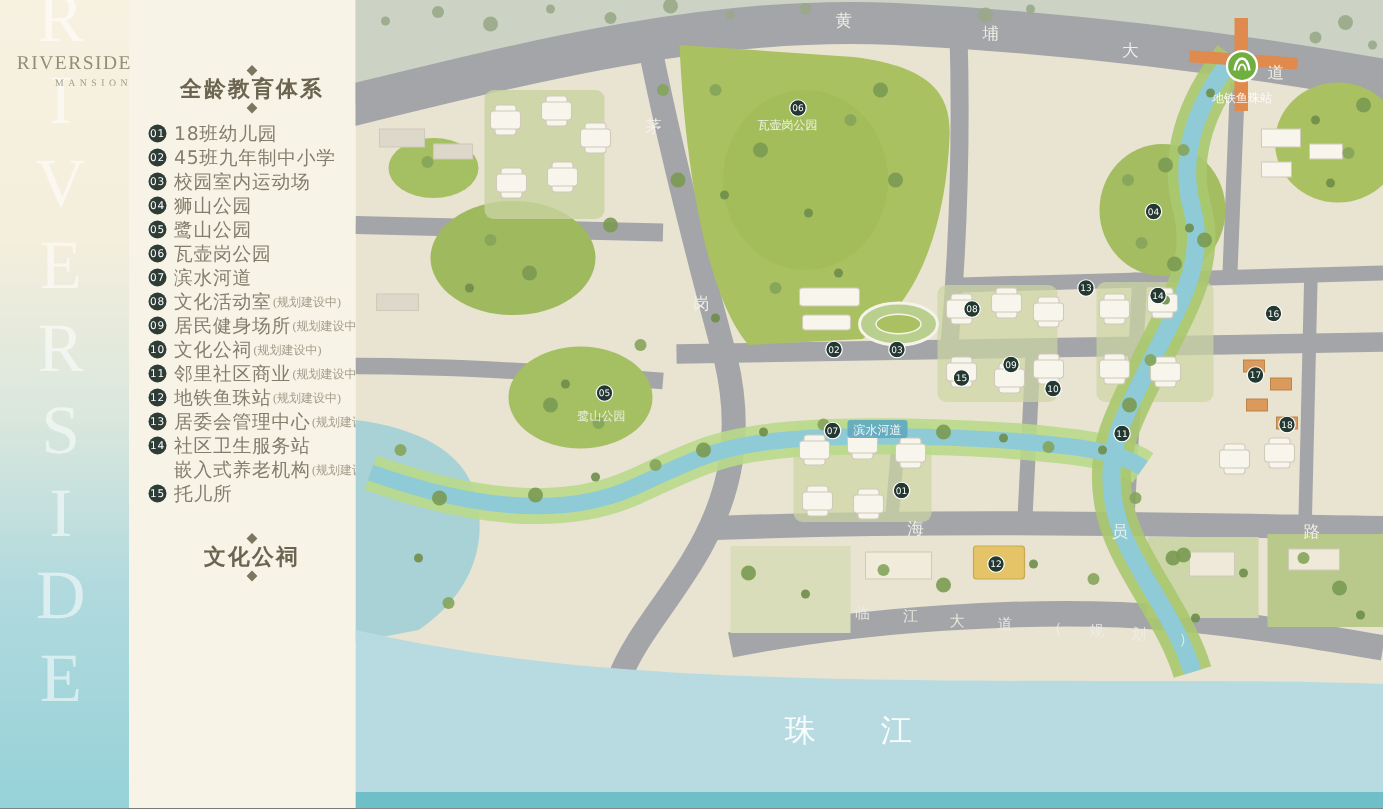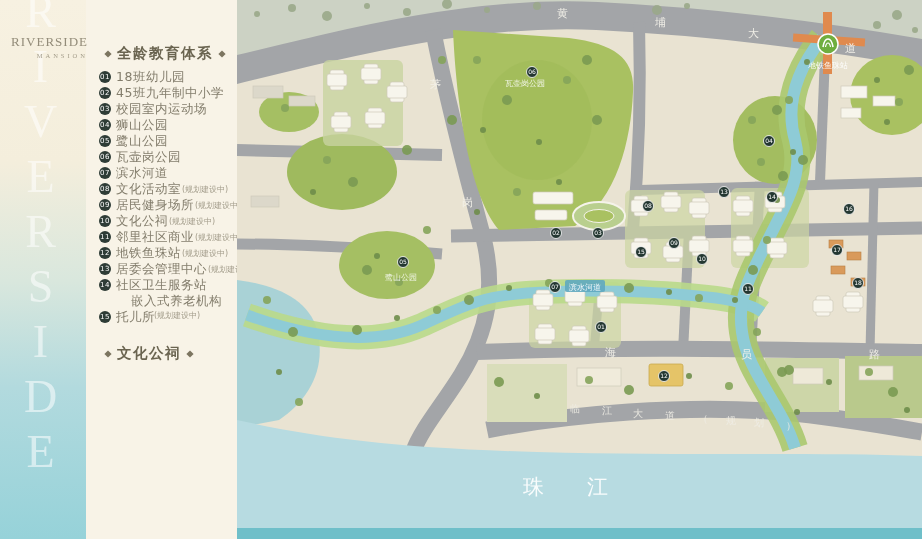--- a/index.html
+++ b/index.html
@@ -16,31 +16,31 @@
 
   
   .logo{position:absolute;left:6px;top:34px;width:82px;text-align:right;color:#938c79;
         font-family:"Liberation Serif","DejaVu Serif",serif;}
   .logo .l1{font-size:13px;letter-spacing:1px;}
   .logo .l2{font-size:6.5px;letter-spacing:3px;margin-top:2px;color:#a39c89;}
 
   
   .legend{position:absolute;left:99px;top:44px;width:138px;}
   .sec-title{display:flex;align-items:center;font-size:14.5px;font-weight:bold;
-             color:#6a6450;letter-spacing:1.5px;margin:19px 0 6px 0;}
+             color:#6a6450;letter-spacing:1.5px;margin:19px 0 6px 0;flex-direction:column;}
   .section:first-child .sec-title{margin-top:0;}
   .dia{width:6px;height:6px;background:#7c7560;transform:rotate(45deg) scale(.85);
        margin:0 6px;flex:0 0 auto;}
   .item{display:flex;align-items:center;height:16px;font-size:12.5px;color:#837d6c;
         letter-spacing:.5px;white-space:nowrap;}
   .badge{flex:0 0 auto;width:12px;height:12px;border-radius:50%;background:#2e3c36;color:#fff;
          font-size:7px;line-height:12px;text-align:center;margin-right:5px;
          font-family:"DejaVu Sans",sans-serif;}
-  .note{font-size:8px;color:#a39d8b;margin-left:1px;letter-spacing:0;}
-  .cont{padding-left:17px;flex-direction:column;}
+  .note{font-size:8px;color:#a39d8b;margin-left:1px;letter-spacing:0;font-family:Liberation Serif, serif;}
+  .cont{padding-left:17px;}
 
   
   .map{position:absolute;left:237px;top:0;width:685px;height:539px;}
   svg text{font-family:"DejaVu Sans","Liberation Sans",sans-serif;}
   .road-ch{font-size:11px;fill:#f4f2ea;opacity:.95;}
   .road-ch-s{font-size:10px;fill:#efedE5;opacity:.9;}
   .pearl{font-size:21px;fill:rgba(255,255,255,.9);letter-spacing:2px;}
   .tiny-w{font-size:8px;fill:rgba(255,255,255,.92);}
   .mk-n{font-size:6px;fill:#ffffff;text-anchor:middle;}
 </style>

